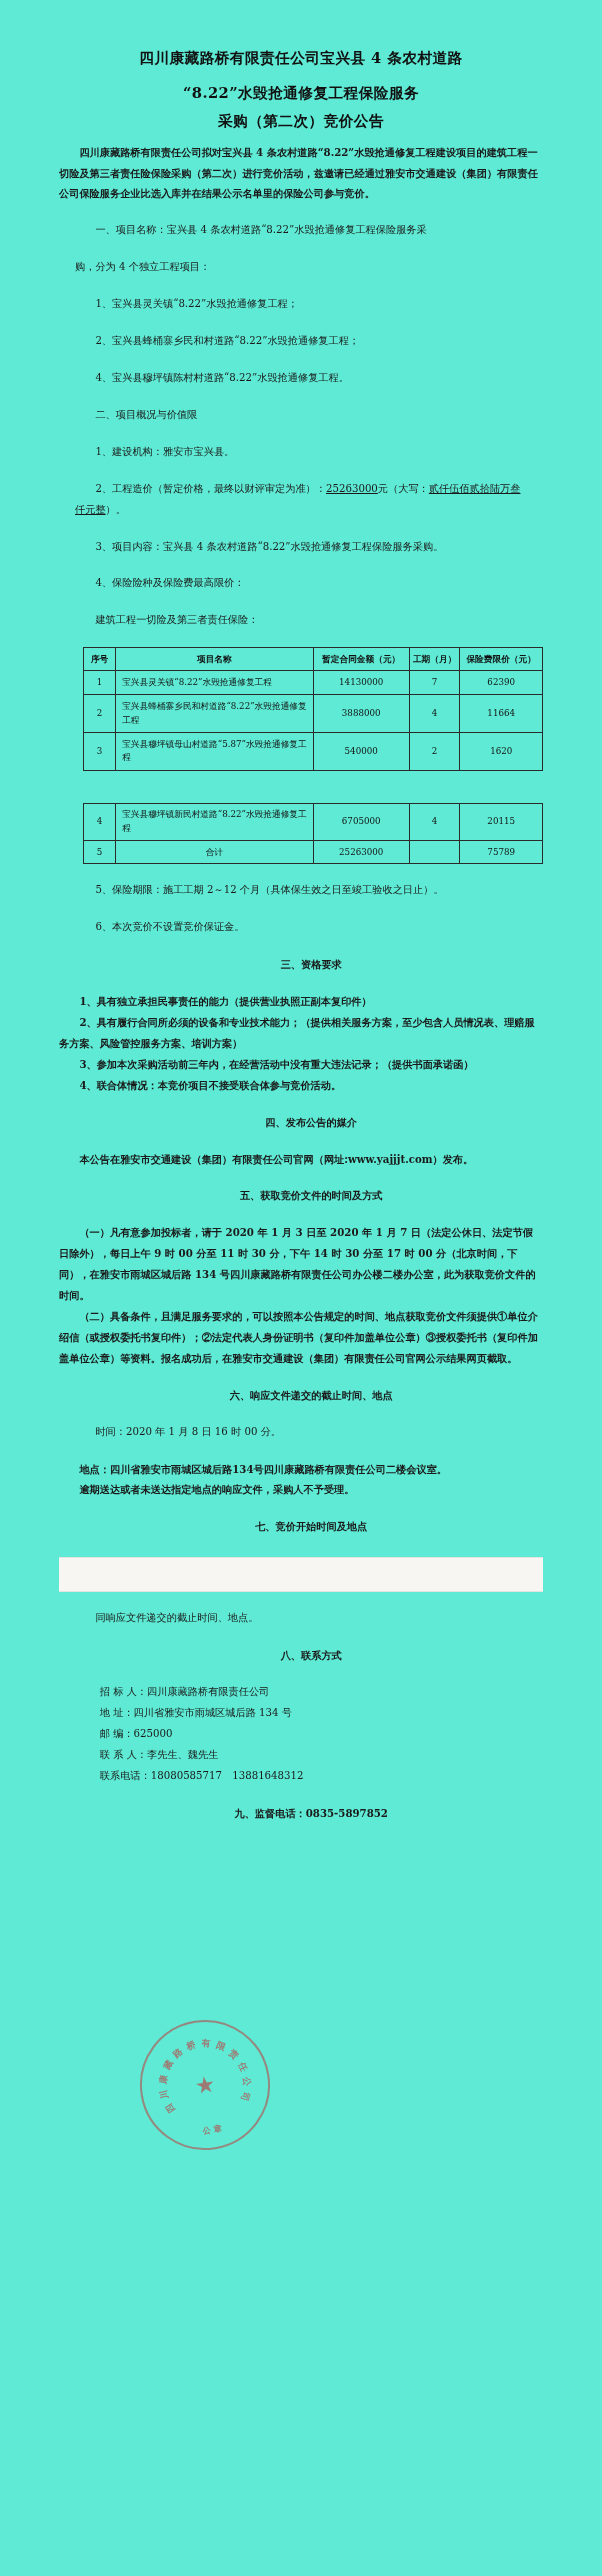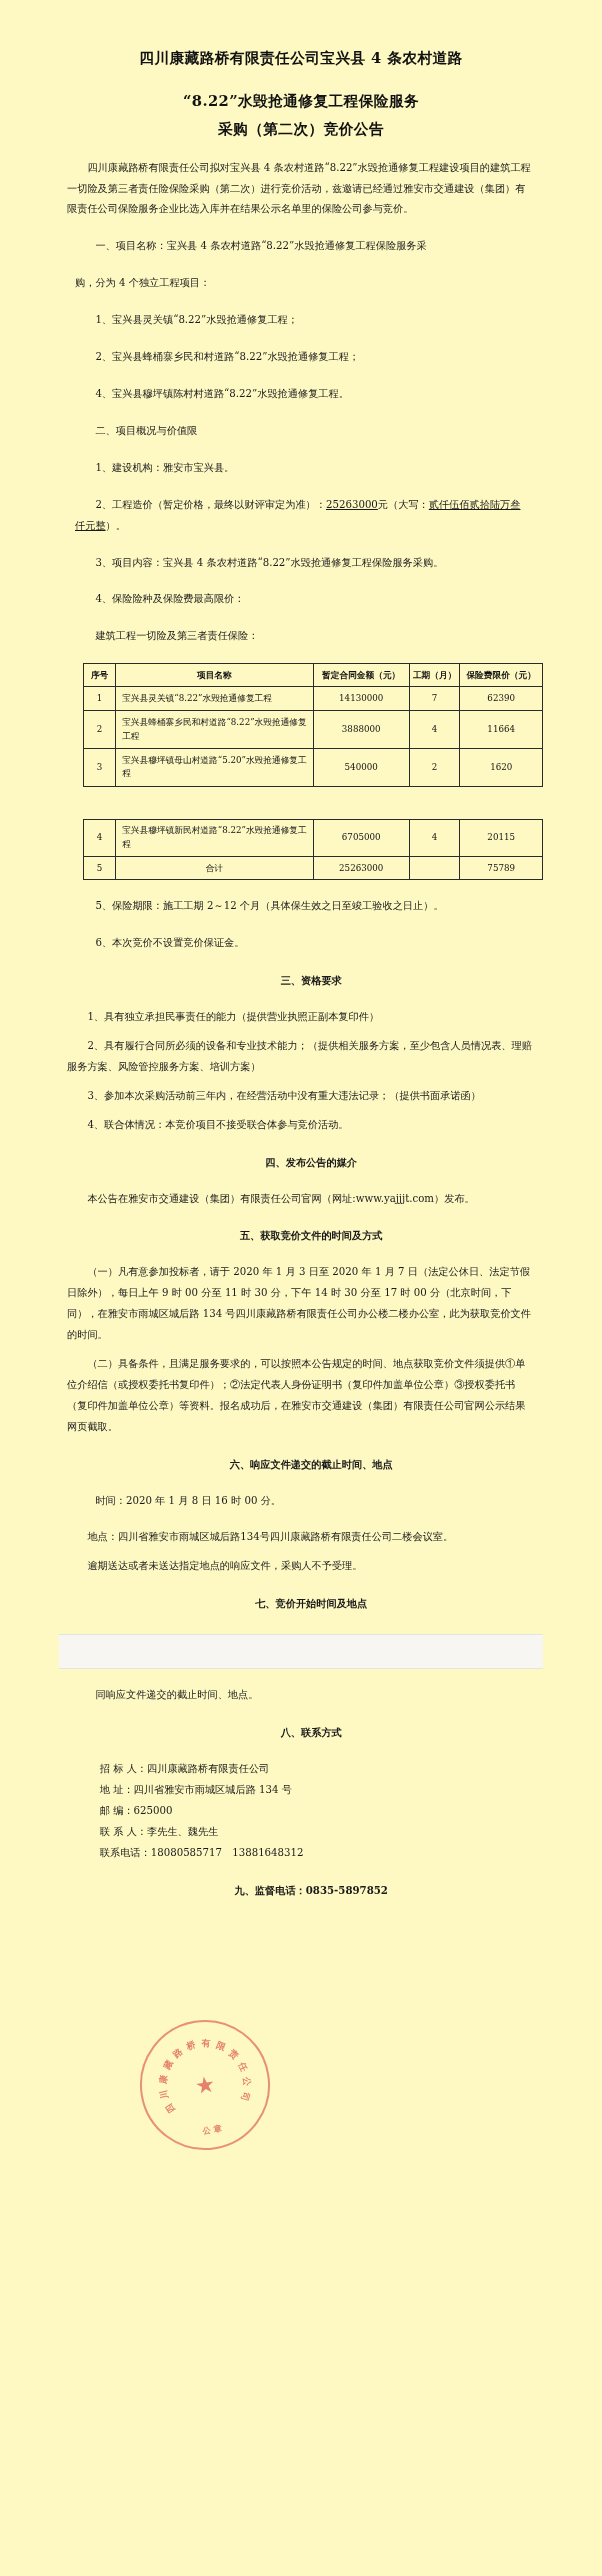--- a/index.html
+++ b/index.html
@@ -12,39 +12,40 @@
     min-height: 2576px;
     font-family: "DejaVu Serif", serif;
     color: #1a1a1a;
   }
   .page {
     position: relative;
     width: 602px;
     min-height: 2576px;
     box-sizing: border-box;
     padding: 45px 59px 30px 59px;
-    background: #fef9c3;
+    background: #5eead4;
   }
   
   .doc-title {
     text-align: center;
     font-family: "DejaVu Serif", serif;
     font-weight: bold;
     font-size: 14.7px;
     line-height: 1.75;
     letter-spacing: 0.4px;
     color: #111;
   }
-  .doc-title .line2 { margin-top: 17px; text-align: center; }
+  .doc-title .line2 { margin-top: 9px; text-align: center; }
   .doc-title .line3 { margin-top: 3px; }
   .p {
     text-indent: 2em;
-    margin: 8px;
+    margin: 0;
     font-size: 10.2px;
     line-height: 2.05;
+    font-weight: bold;
   }
   .p-tight { margin: 16px; font-size: 10.2px; line-height: 2.05; }
   .u { text-decoration: underline; }
   .b { font-weight: bold; text-align: center; }
   .indent1 { text-indent: 2em; }
 
   
   .tbl-wrap { margin: 7.5px 0 4.5px 0; padding-left: 24px; }
   table.pricing {
     border-collapse: collapse;
@@ -193,21 +194,21 @@
         </tr>
         <tr>
           <td>2</td>
           <td class="name">宝兴县蜂桶寨乡民和村道路“8.22”水毁抢通修复工程</td>
           <td>3888000</td>
           <td>4</td>
           <td>11664</td>
         </tr>
         <tr>
           <td>3</td>
-          <td class="name">宝兴县穆坪镇母山村道路“5.20”水毁抢通修复工程</td>
+          <td class="name">宝兴县穆坪镇母山村道路“5.87”水毁抢通修复工程</td>
           <td>540000</td>
           <td>2</td>
           <td>1620</td>
         </tr>
       </tbody>
     </table>
   </div>
 
   <div class="spacer-gap"></div>
 

